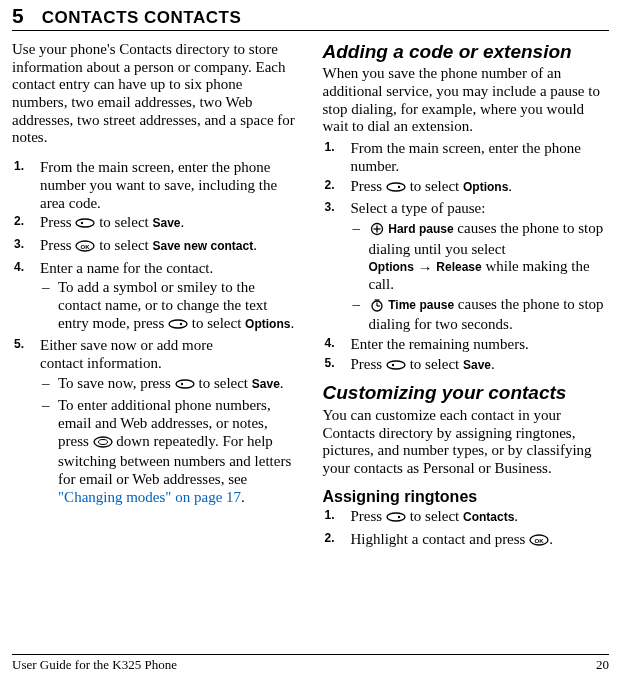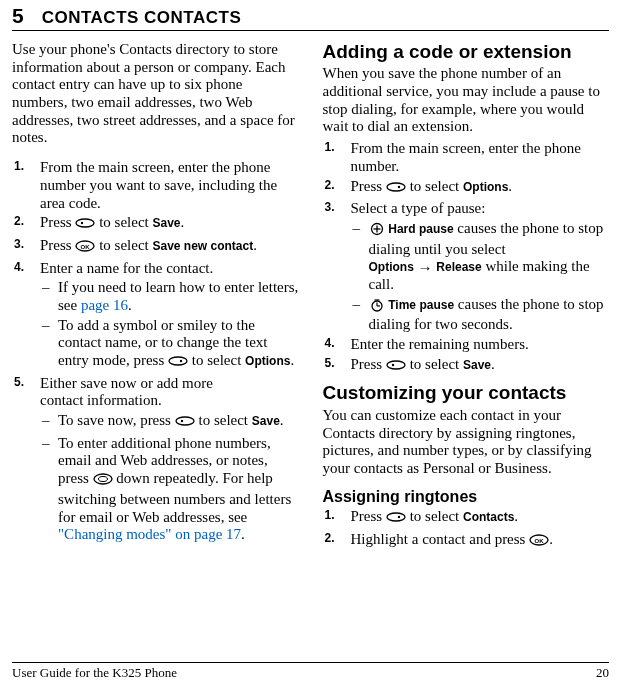--- a/index.html
+++ b/index.html
@@ -51,20 +51,21 @@
     line-height: 1.18;
   }
   .intro {
     margin: 0 0 12px 0;
   }
   h2.section {
     font-family: Arial, Helvetica, sans-serif;
     font-weight: bold;
     font-size: 19px;
     margin: 6px 0 2px 0;
+    font-style: italic;
   }
   h3.subsection {
     font-family: Arial, Helvetica, sans-serif;
     font-weight: bold;
     font-size: 16px;
     margin: 10px 0 2px 0;
   }
   ol.steps {
     list-style: none;
     padding: 0;
@@ -106,21 +107,21 @@
   }
   .link {
     color: #0060c0;
   }
   .icon {
     display: inline-block;
     vertical-align: -3px;
   }
   .footer {
     position: absolute;
-    bottom: 6px;
+    bottom: 14px;
     left: 12px;
     right: 30px;
     border-top: 1px solid #000;
     padding-top: 2px;
     display: flex;
     justify-content: space-between;
     font-size: 13px;
   }
 </style>
 </head>
@@ -160,23 +161,20 @@
                 <ellipse cx="10" cy="7" rx="9" ry="5" fill="none" stroke="#000" stroke-width="1.3"></ellipse>
                 <text x="10" y="9.5" font-family="Arial" font-size="6" font-weight="bold" text-anchor="middle">OK</text>
               </svg>
           </span>
           <span>to select </span><span class="bold-sans">Save new contact</span><span>.</span>
         </li>
         <li><span class="num">4.</span>
           <span>Enter a name for the contact.</span>
           <ul class="sublist">
             <li>
-              <span>If you need to learn how to enter letters, see </span><span class="link">page 16</span><span>.</span>
-            </li>
-            <li>
               <span>To add a symbol or smiley to the contact name, or to change the text entry mode, press </span>
               <span class="icon">
                 <svg width="20" height="14" viewBox="0 0 20 14">
                     <ellipse cx="10" cy="7" rx="9" ry="4" fill="none" stroke="#000" stroke-width="1.3"></ellipse>
                     <circle cx="13" cy="7" r="1.2" fill="#000"></circle>
                   </svg>
               </span>
               <span> to select </span><span class="bold-sans">Options</span><span>.</span>
             </li>
           </ul>

